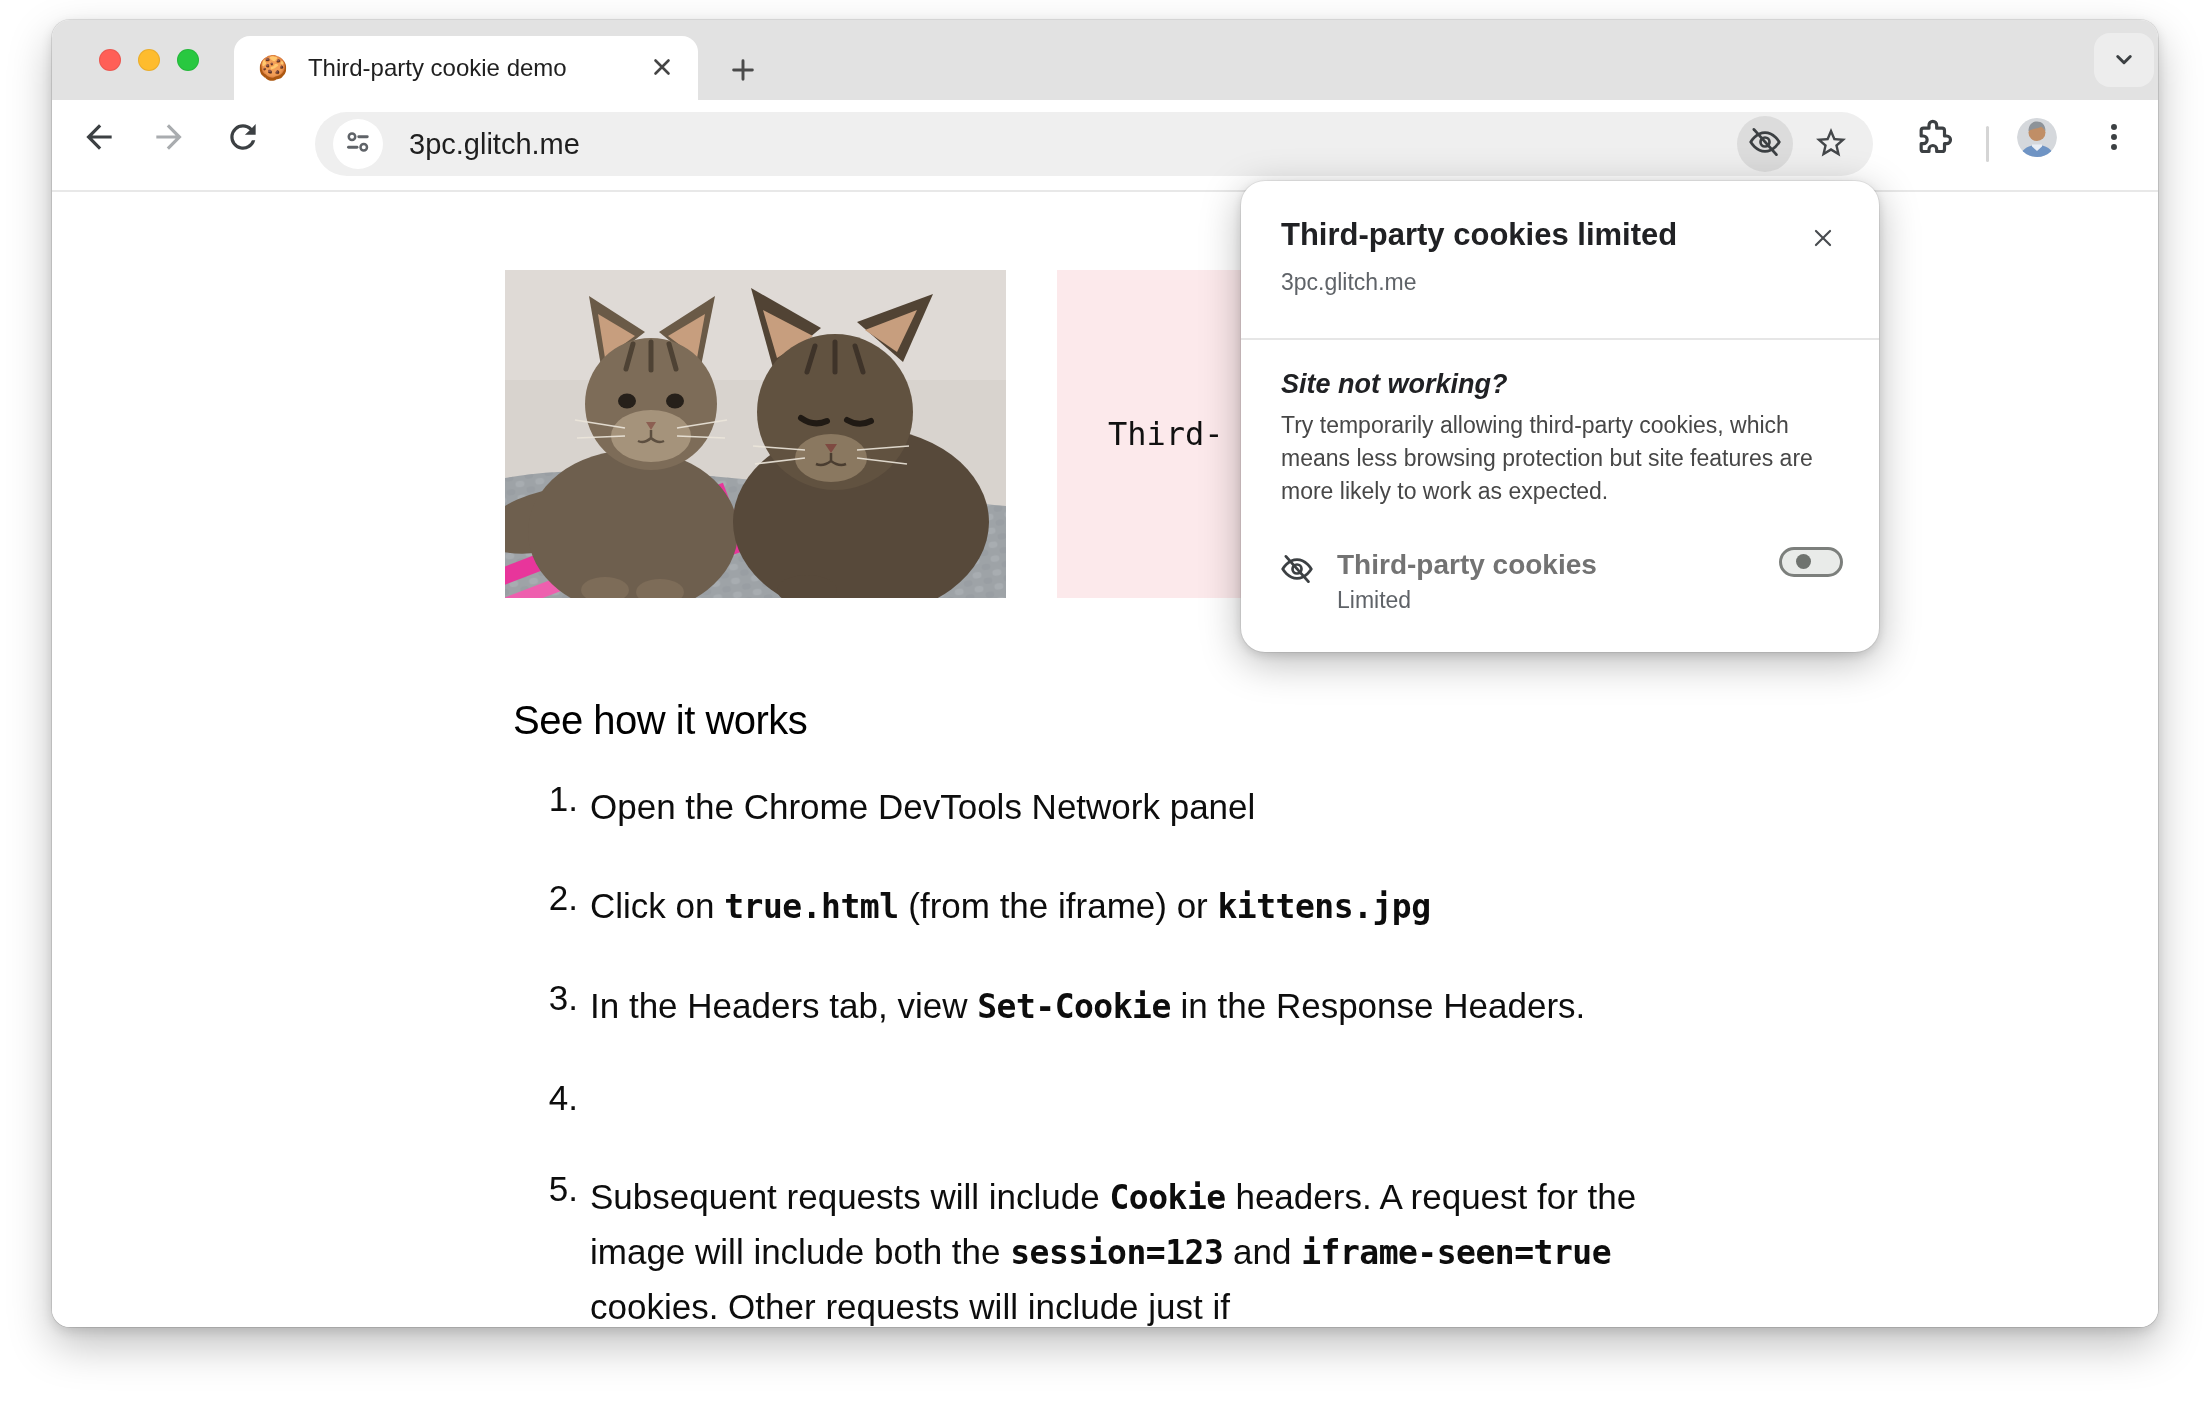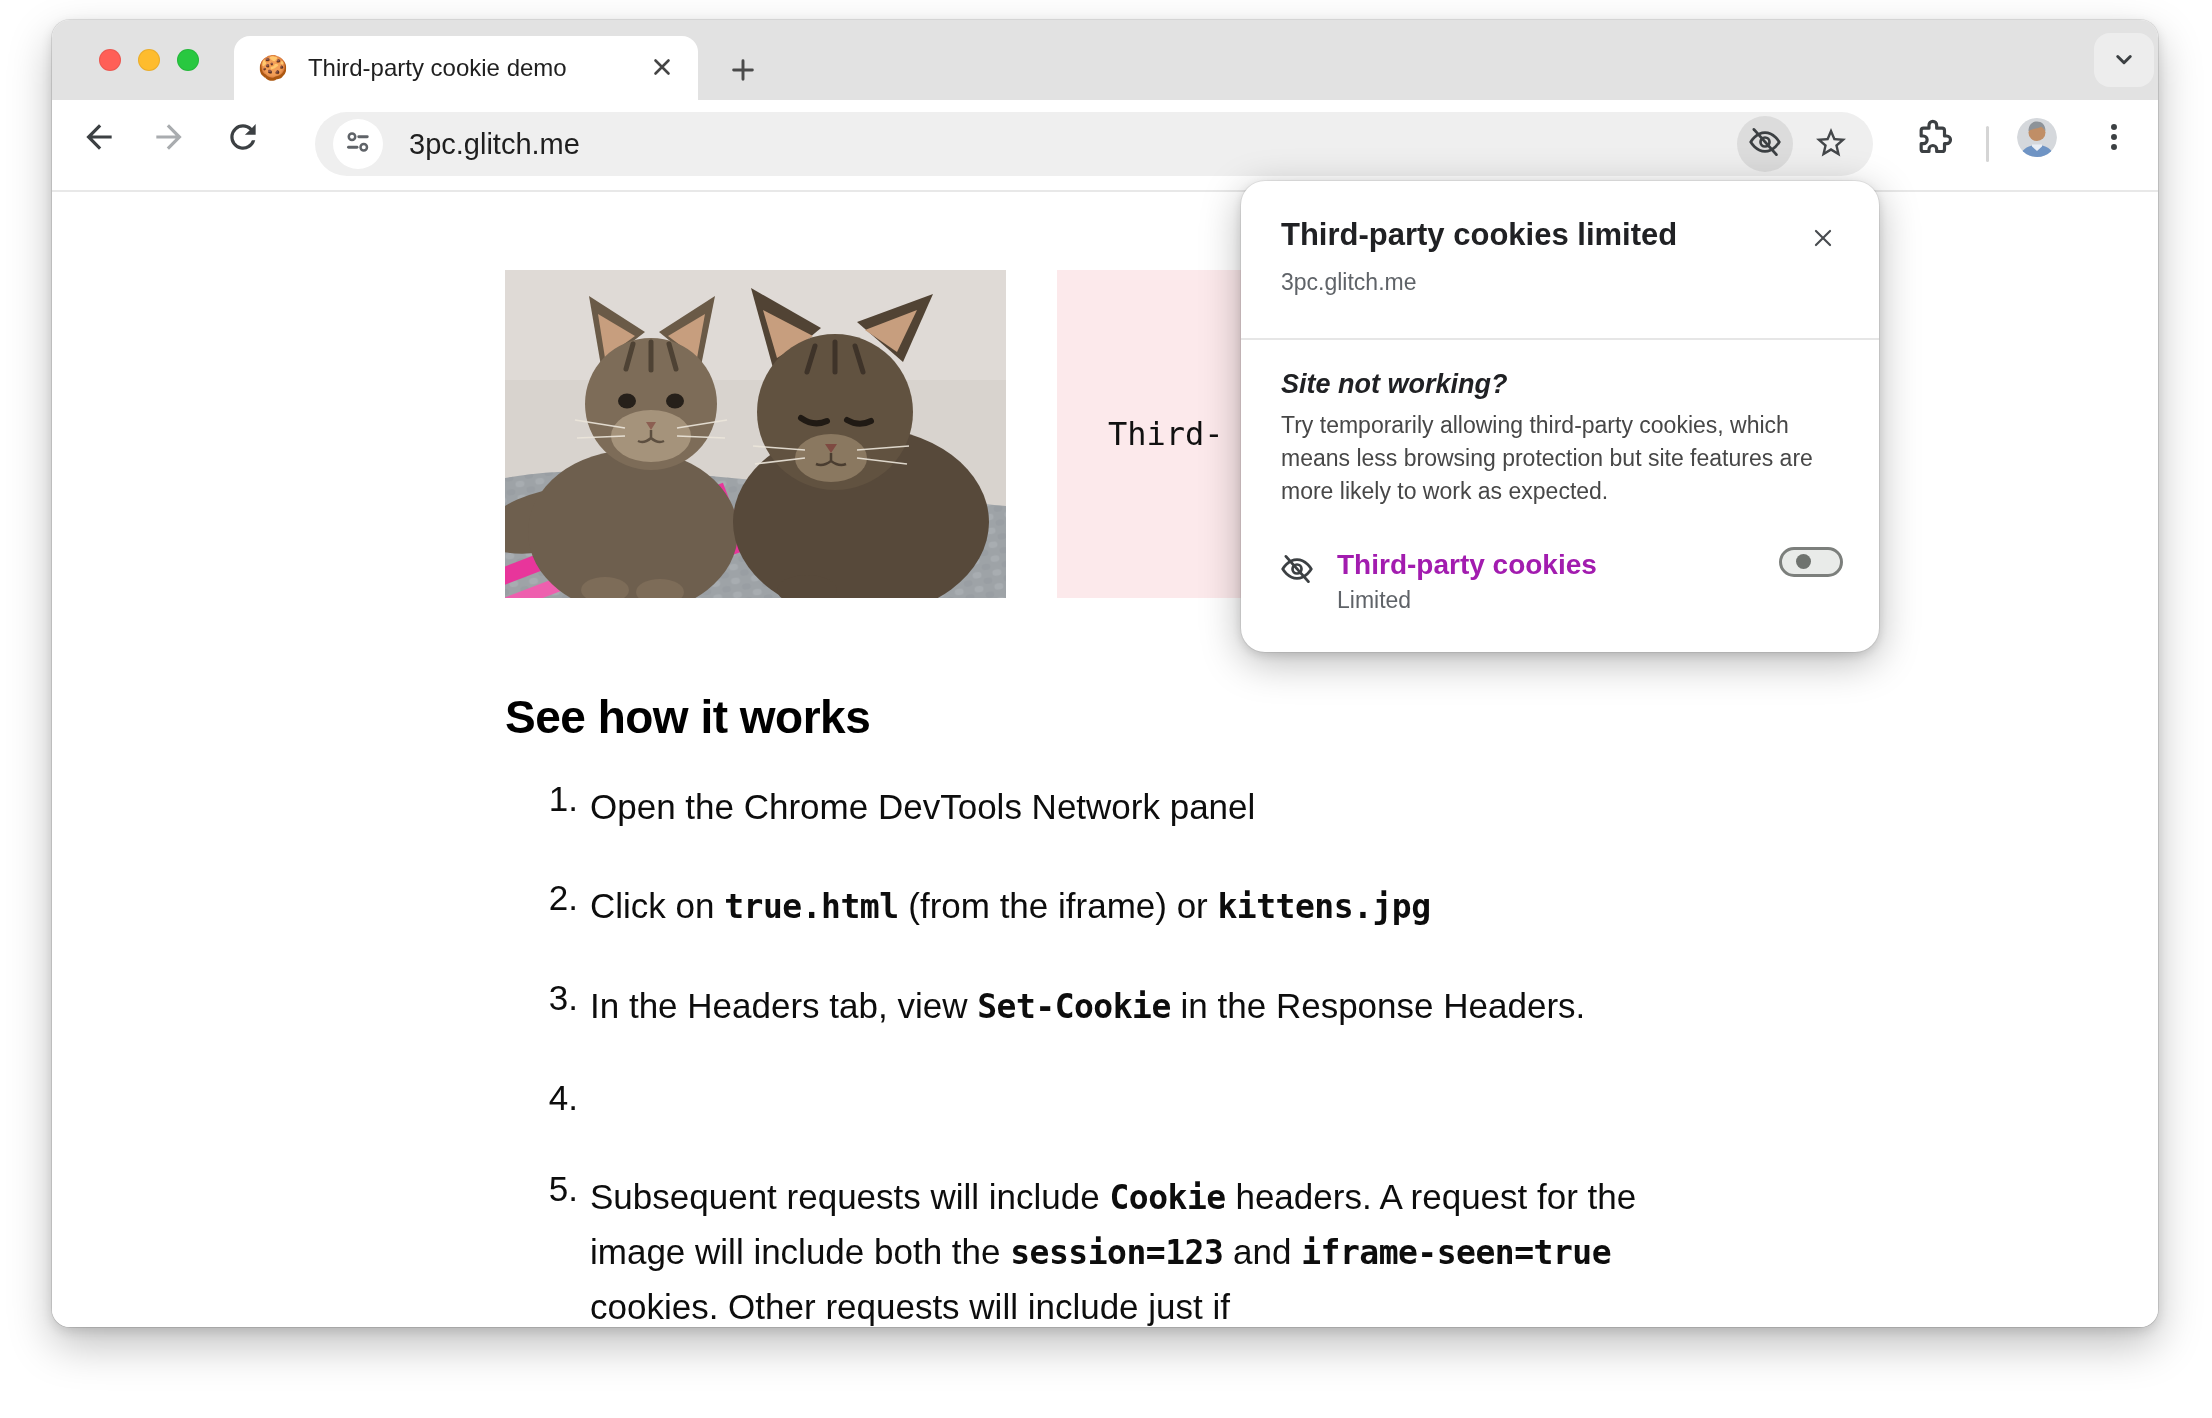--- a/index.html
+++ b/index.html
@@ -39,38 +39,38 @@
   .extbtn{position:absolute;left:1853px;top:10px;width:56px;height:56px;border-radius:50%;}
   .tooldiv{position:absolute;left:1934px;top:26px;width:3px;height:36px;background:#D5D5D5;border-radius:2px;}
   .avatarbtn{position:absolute;left:1965px;top:18px;width:40px;height:40px;border-radius:50%;overflow:hidden;}
   .menubtn{position:absolute;left:2034px;top:10px;width:56px;height:56px;border-radius:50%;}
 
   
   .content{position:absolute;top:172px;left:0;right:0;bottom:0;background:#ffffff;overflow:hidden;}
   .kittens{position:absolute;left:453px;top:78px;width:501px;height:328px;}
   .pink-iframe{position:absolute;left:1005px;top:78px;width:500px;height:328px;background:#FCE9EB;display:flex;align-items:center;}
   .pink-iframe span{font-family:"DejaVu Sans Mono",monospace;font-size:32px;color:#111;padding-left:51px;white-space:nowrap;}
-  .page-h1{position:absolute;left:453px;top:498px;font-size:46px;font-weight:700;color:#000;letter-spacing:-0.5px;margin:0;}
+  .page-h1{position:absolute;left:453px;top:498px;font-size:40px;font-weight:400;color:#000;letter-spacing:-0.5px;margin:8px;}
   .steps{position:absolute;left:466px;top:580px;width:1260px;margin:0;padding:0;list-style:none;}
   .step{display:flex;margin:0 0 37px 0;font-size:35px;line-height:54px;color:#0d0d0d;}
   .step .num{width:60px;text-align:right;margin-right:12px;flex:0 0 auto;}
   .step .step-body{white-space:pre-wrap;margin-top:8px;}
   .step code{font-family:"DejaVu Sans Mono",monospace;font-size:33px;font-weight:700;letter-spacing:-0.5px;}
 
   
   .popup{position:absolute;left:1241px;top:181px;width:638px;height:471px;background:#ffffff;border-radius:24px;z-index:50;
          box-shadow:0 0 0 1px rgba(0,0,0,0.06),0 10px 40px rgba(0,0,0,0.28),0 3px 10px rgba(0,0,0,0.12);}
   .p-title{position:absolute;left:40px;top:36px;font-size:31px;font-weight:700;color:#202124;margin:0;white-space:nowrap;}
   .p-site{position:absolute;left:40px;top:88px;font-size:23px;color:#5f6368;white-space:nowrap;}
   .p-close{position:absolute;left:558px;top:34px;width:48px;height:48px;border-radius:50%;}
   .p-div{position:absolute;left:0;right:0;top:157px;height:2px;background:#E6E6E6;}
   .p-sec{position:absolute;left:40px;top:188px;font-size:27px;font-weight:700;color:#202124;margin:0;font-style:italic;}
   .p-body{position:absolute;left:40px;top:228px;width:566px;font-size:23px;line-height:33px;color:#474747;white-space:pre-line;}
   .p-roweye{position:absolute;left:38px;top:370px;}
-  .p-rowlabel{position:absolute;left:96px;top:368px;font-size:28px;font-weight:700;color:#a21caf;white-space:nowrap;}
+  .p-rowlabel{position:absolute;left:96px;top:368px;font-size:28px;font-weight:700;color:#737373;white-space:nowrap;}
   .p-rowstatus{position:absolute;left:96px;top:406px;font-size:23px;color:#5f6368;}
   .toggle{position:absolute;left:538px;top:366px;width:64px;height:30px;border-radius:17px;background:#E9EBE9;border:3px solid #7C7F7C;box-sizing:border-box;cursor:pointer;}
   .toggle .knob{position:absolute;width:15px;height:15px;border-radius:50%;background:#6F736F;top:4px;left:14px;}
 </style>
 </head>
 <body>
 
 <div class="stage">
 
   <div class="window">

